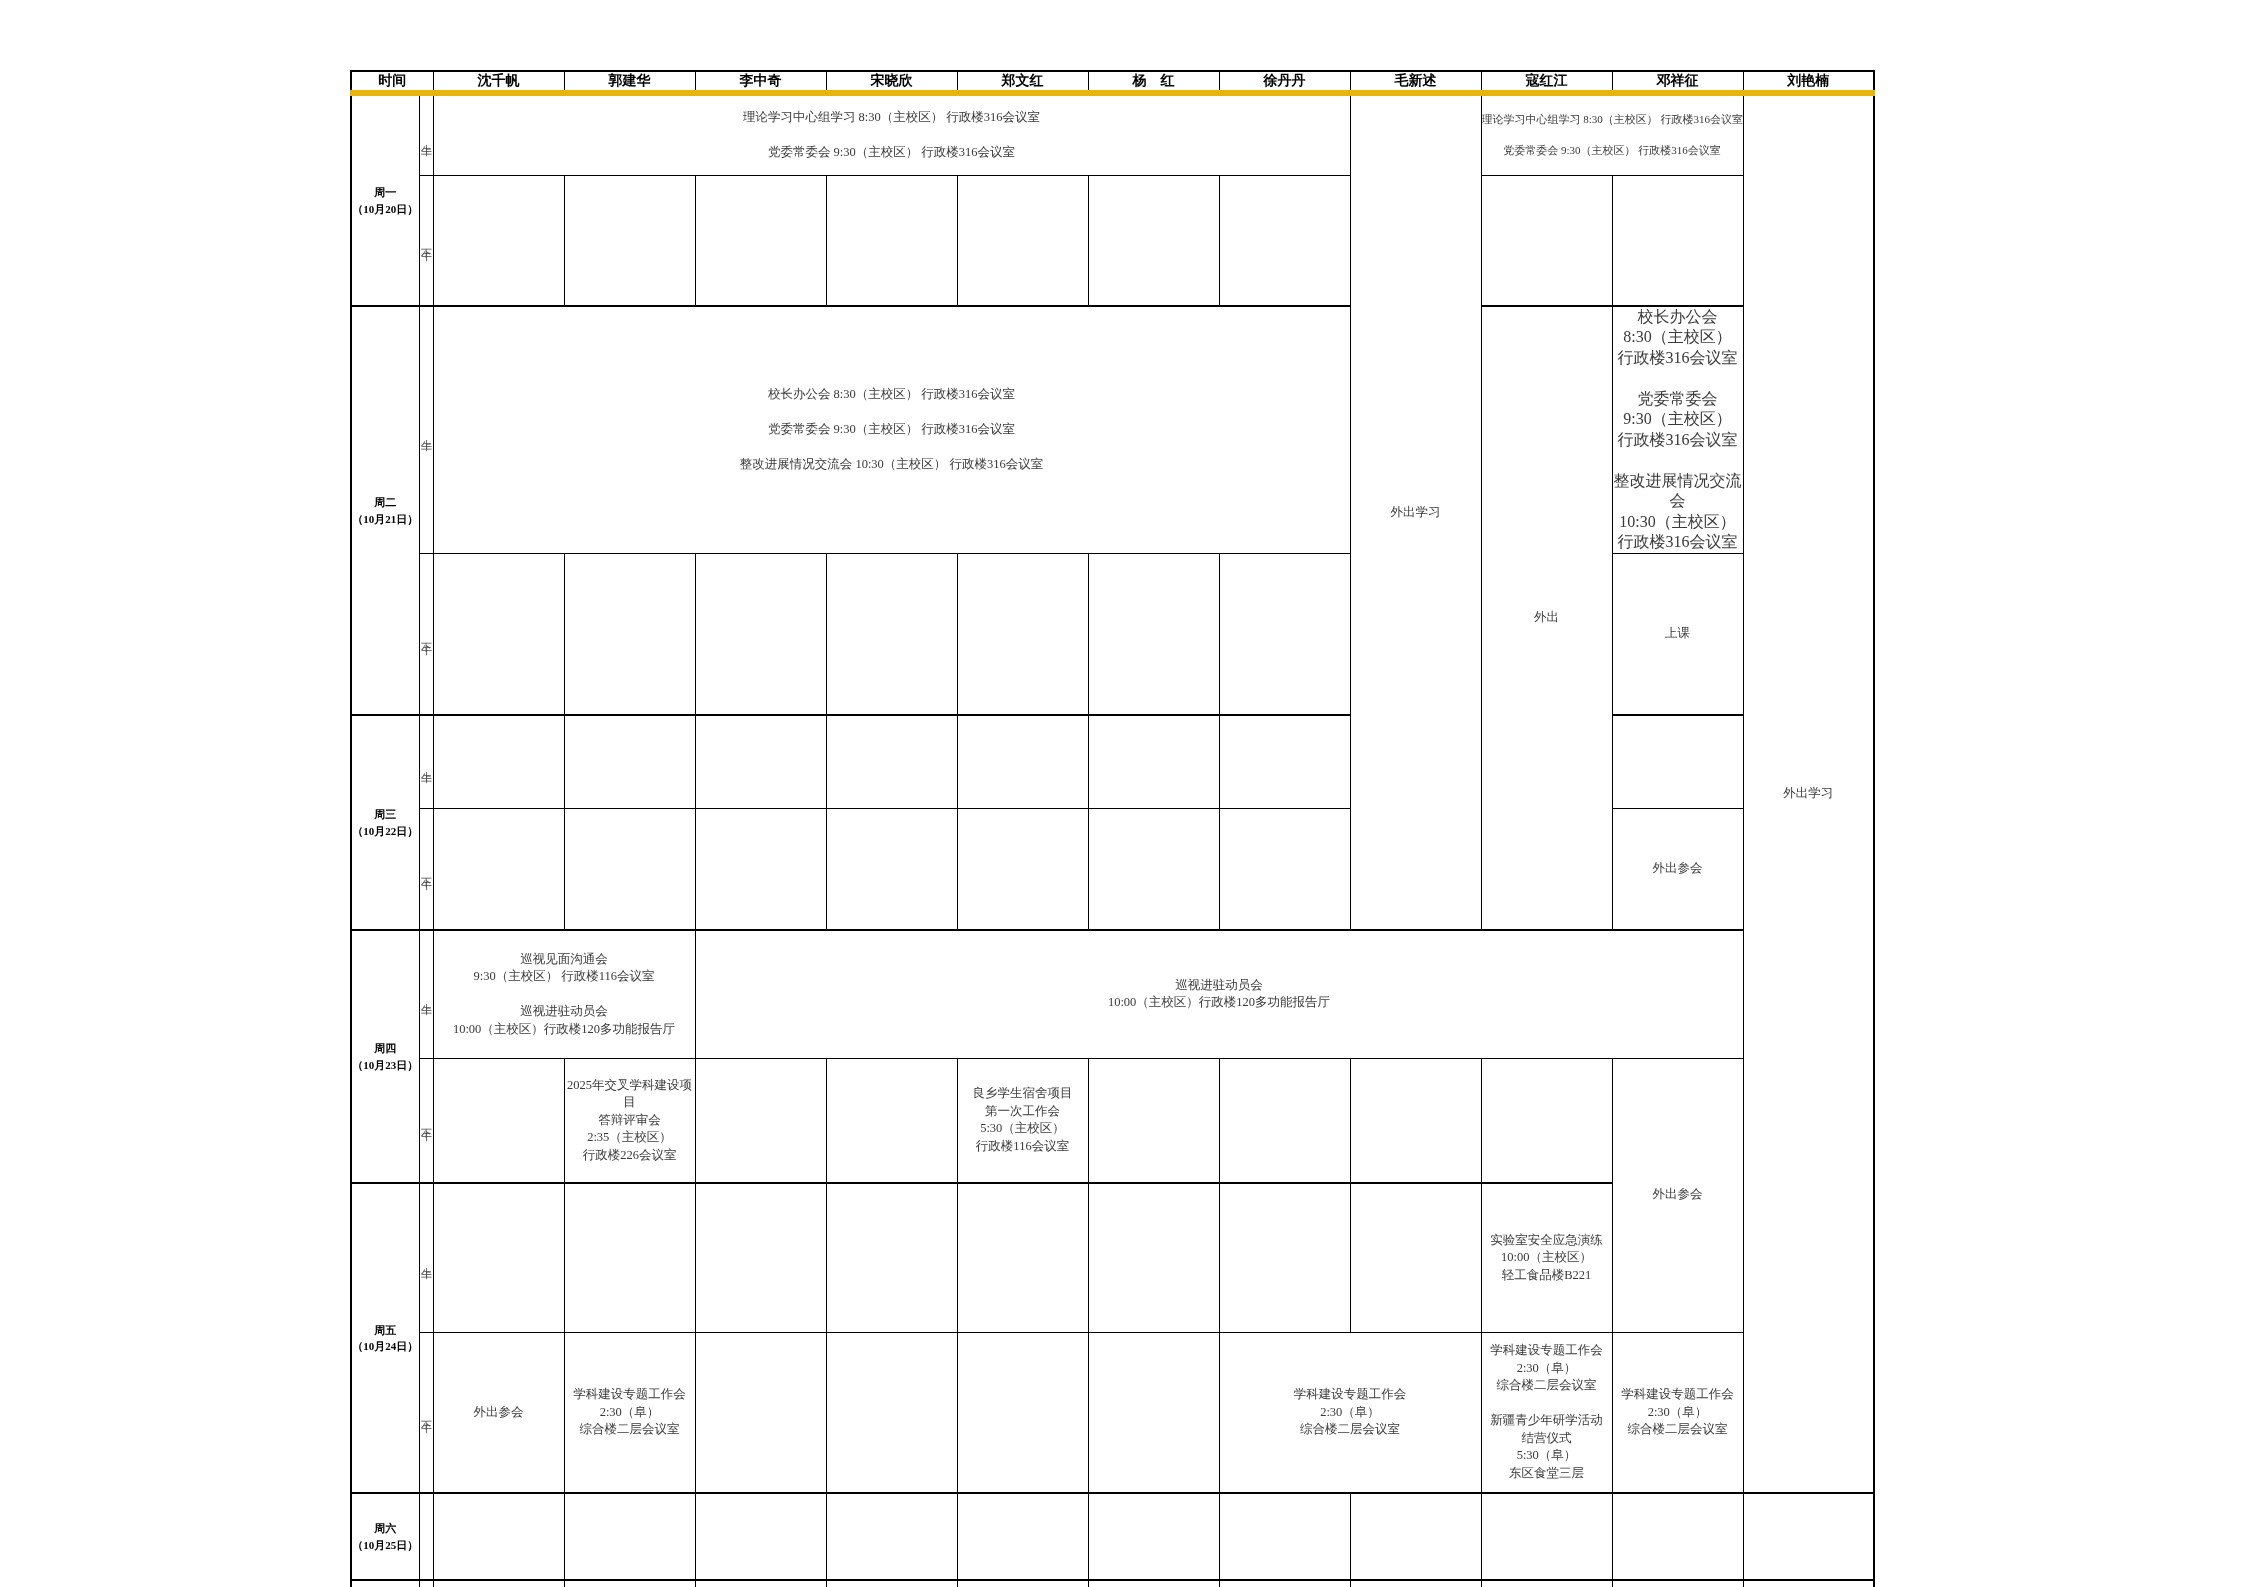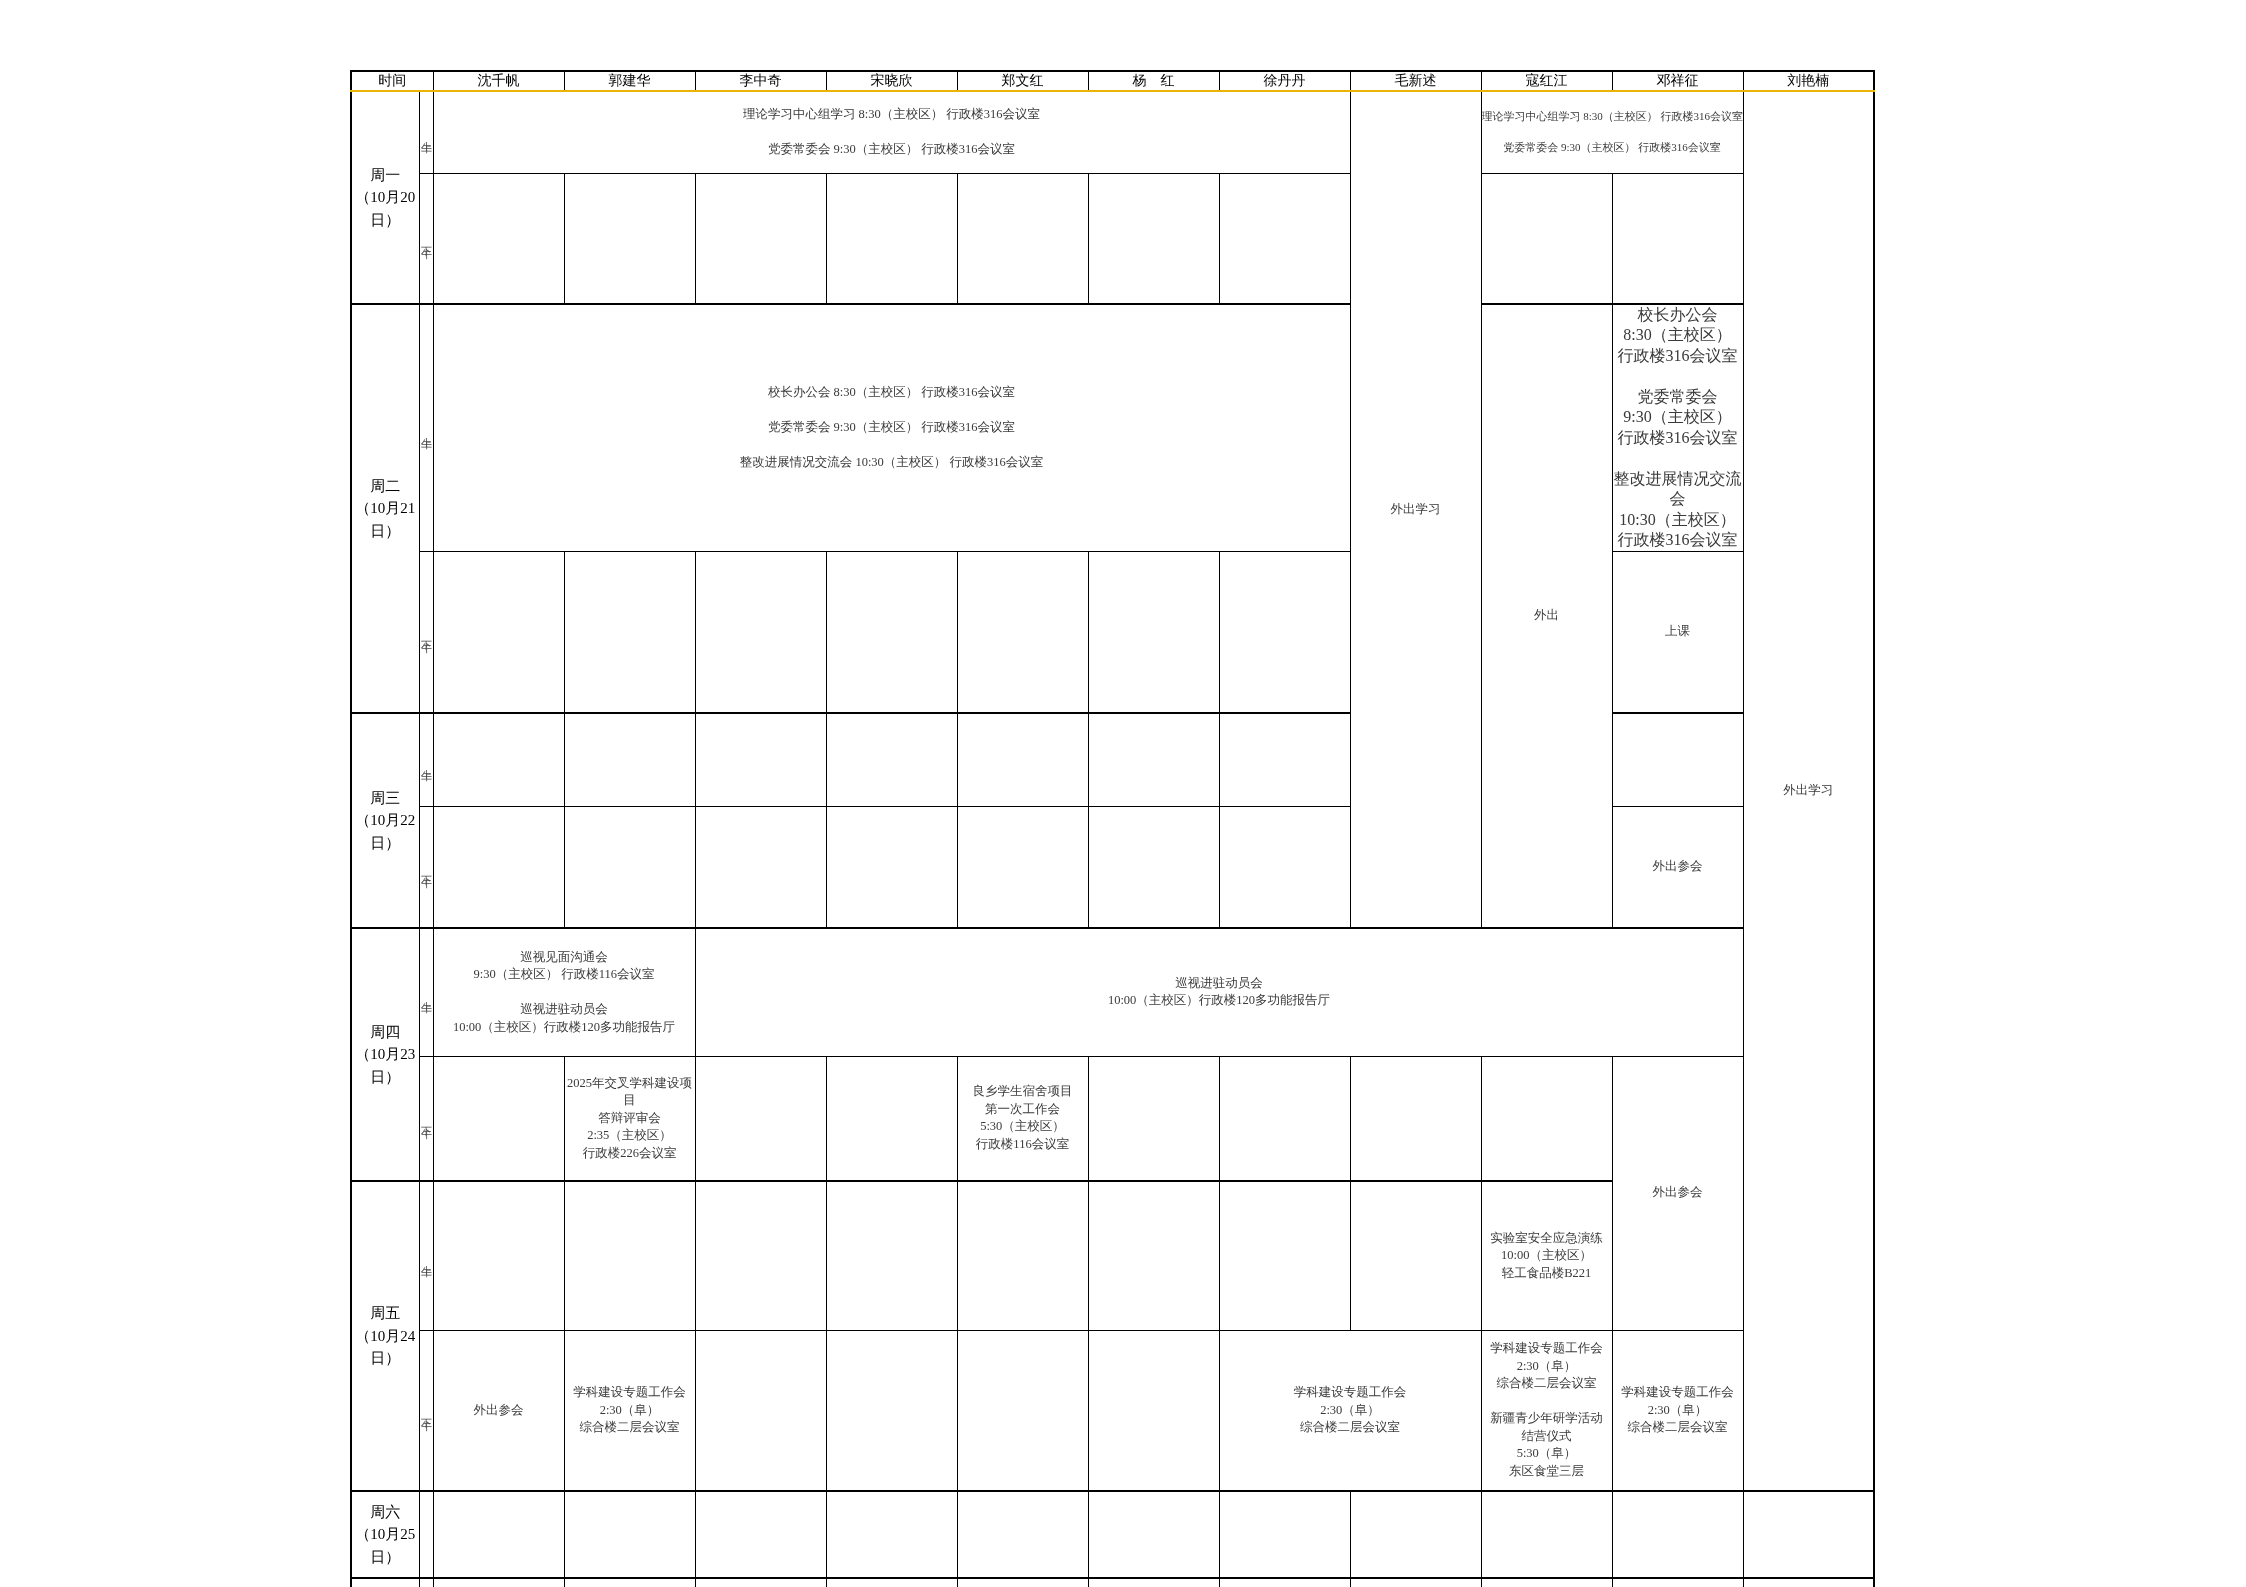--- a/index.html
+++ b/index.html
@@ -3,23 +3,23 @@
 <meta charset="utf-8">
 <style>
   html,body{margin:0;padding:0;background:#fff;}
   .page{position:relative;width:2246px;height:1587px;background:#ffffff;overflow:hidden;
         font-family:"Liberation Serif","DejaVu Serif",serif;color:#000;}
   .title{position:absolute;left:350px;top:44px;width:1525px;text-align:center;
          font-size:19px;font-weight:bold;letter-spacing:1px;white-space:nowrap;}
   table.sched{position:absolute;left:350px;top:70px;width:1525px;border-collapse:collapse;
               table-layout:fixed;border:2px solid #000;background:#fff;}
   table.sched td{border:1px solid #000;vertical-align:middle;text-align:center;overflow:hidden;padding:0;}
-  tr.hdr td{border-bottom:2px solid #eab308;font-weight:normal;font-size:14px;height:18px;line-height:1;}
+  tr.hdr td{border-bottom:6px solid #eab308;font-weight:bold;font-size:14px;height:18px;line-height:1;}
   tr.daystart td{border-top:2px solid #000;}
-  td.day{font-weight:normal;font-size:15px;line-height:1.5;white-space:pre-line;color:#000;}
+  td.day{font-weight:bold;font-size:11px;line-height:1.5;white-space:pre-line;color:#000;}
   td.period{color:#4a4a4a;font-size:11px;}
   td.period .vtext{writing-mode:vertical-rl;display:inline-block;line-height:1;letter-spacing:2px;}
   td.cell{font-size:12.5px;color:#3a3a3a;white-space:pre-line;line-height:1.4;padding:2px;}
   td.cell.small{font-size:11px;white-space:pre;}
   td.cell.dense{font-size:16px;line-height:1.28;margin-left:39px;}
 </style>
 </head>
 <body>
 
 <div class="page">

